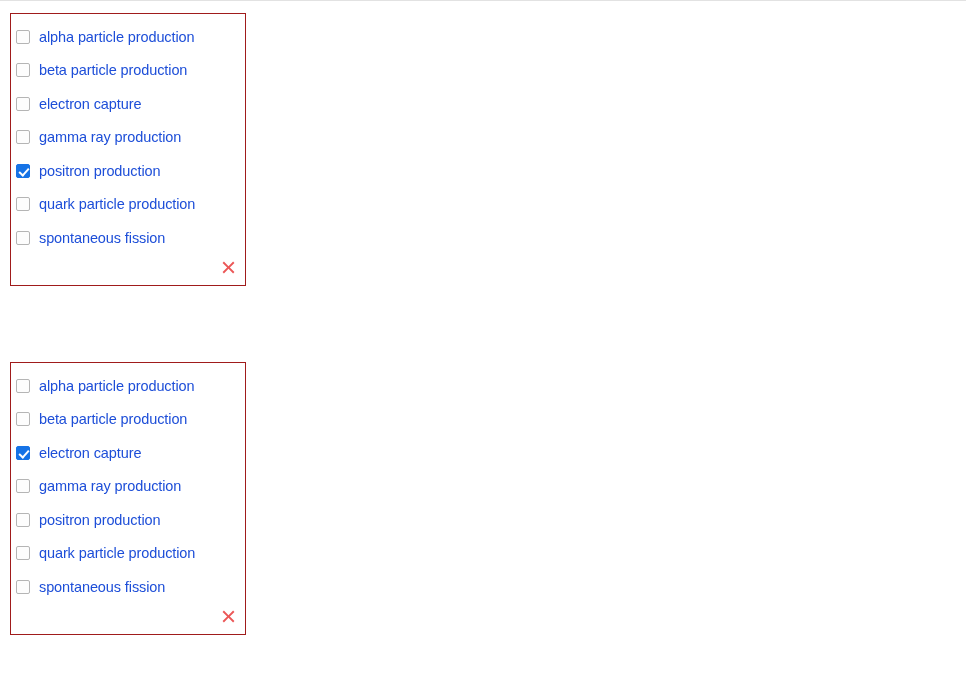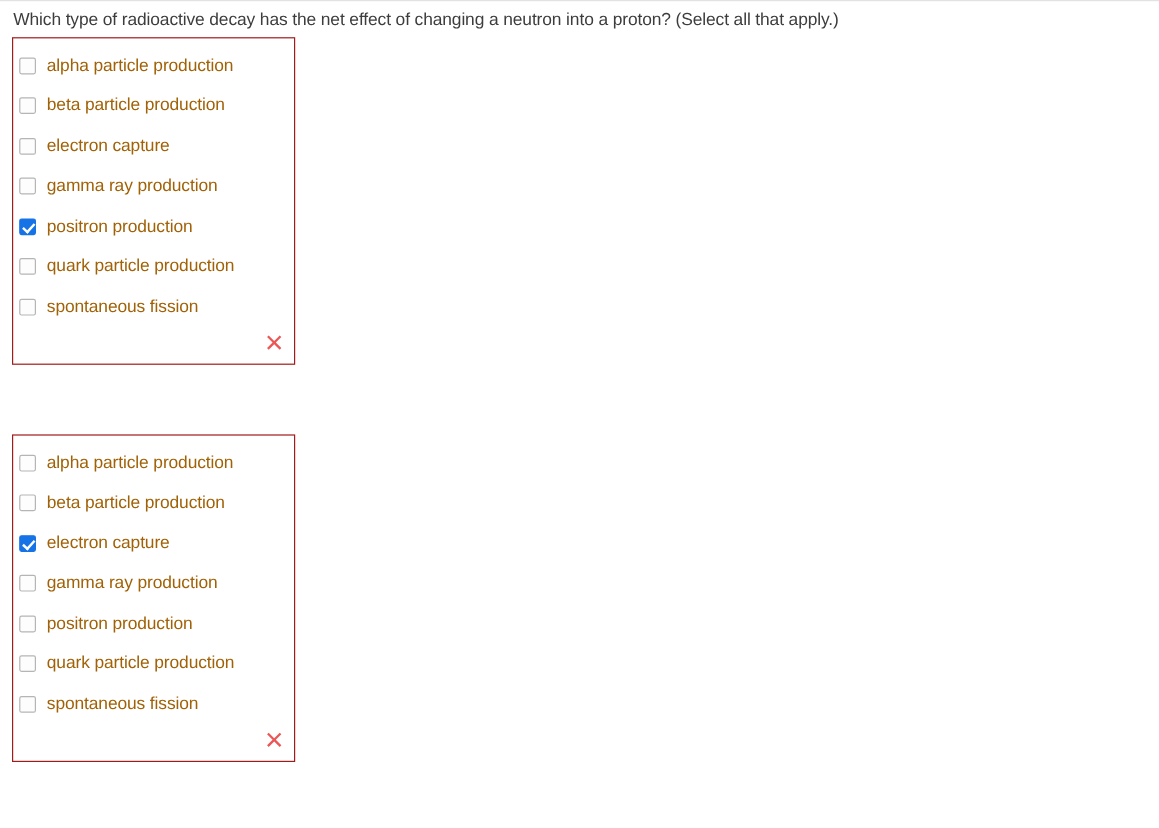--- a/index.html
+++ b/index.html
@@ -82,21 +82,21 @@
     top: 1px;
     width: 4px;
     height: 8px;
     border: solid #ffffff;
     border-width: 0 2px 2px 0;
     transform: rotate(42deg);
   }
   .option-label {
     font-size: 14.5px;
     line-height: 18px;
-    color: #a16207;
+    color: #1d4ed8;
     white-space: nowrap;
     letter-spacing: -0.1px;
   }
   .mark-row {
     height: 26px;
     display: flex;
     align-items: center;
     justify-content: flex-end;
     padding-right: 8px;
   }
@@ -107,21 +107,20 @@
   }
 </style>
 </head>
 <body>
 
 <div class="top-rule"></div>
 
 <div class="page">
 
   <div class="question-block" id="q1">
-    <div class="question-text">Which type of radioactive decay has the net effect of changing a neutron into a proton? (Select all that apply.)</div>
 
     <div class="answer-box">
 
       <div class="option-row">
         <span class="cb"></span>
         <span class="option-label">alpha particle production</span>
       </div>
 
       <div class="option-row">
         <span class="cb"></span>

